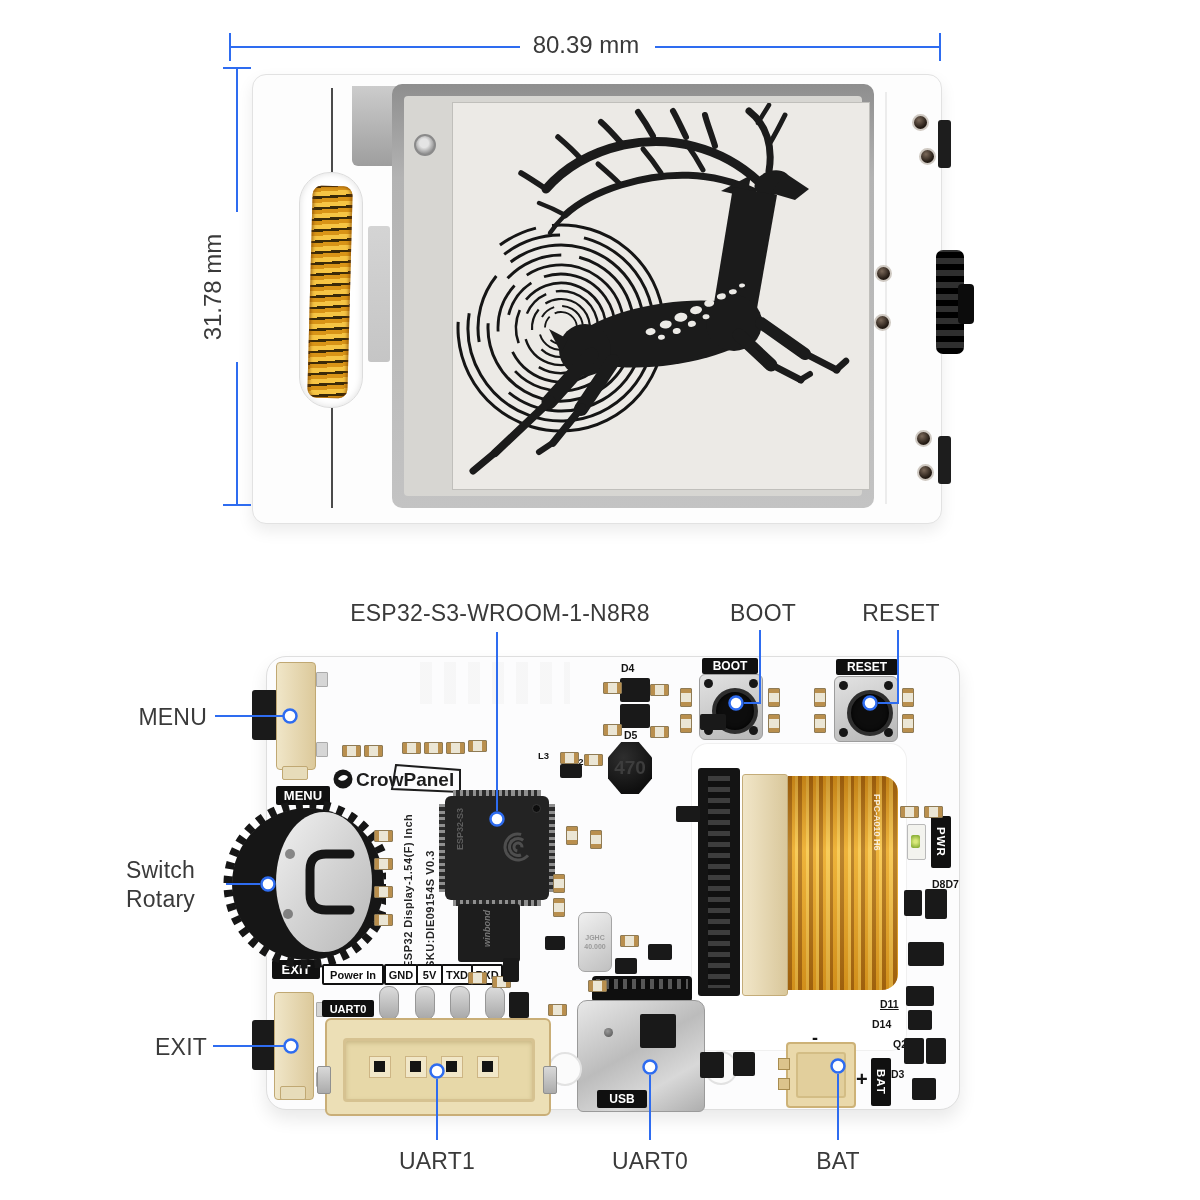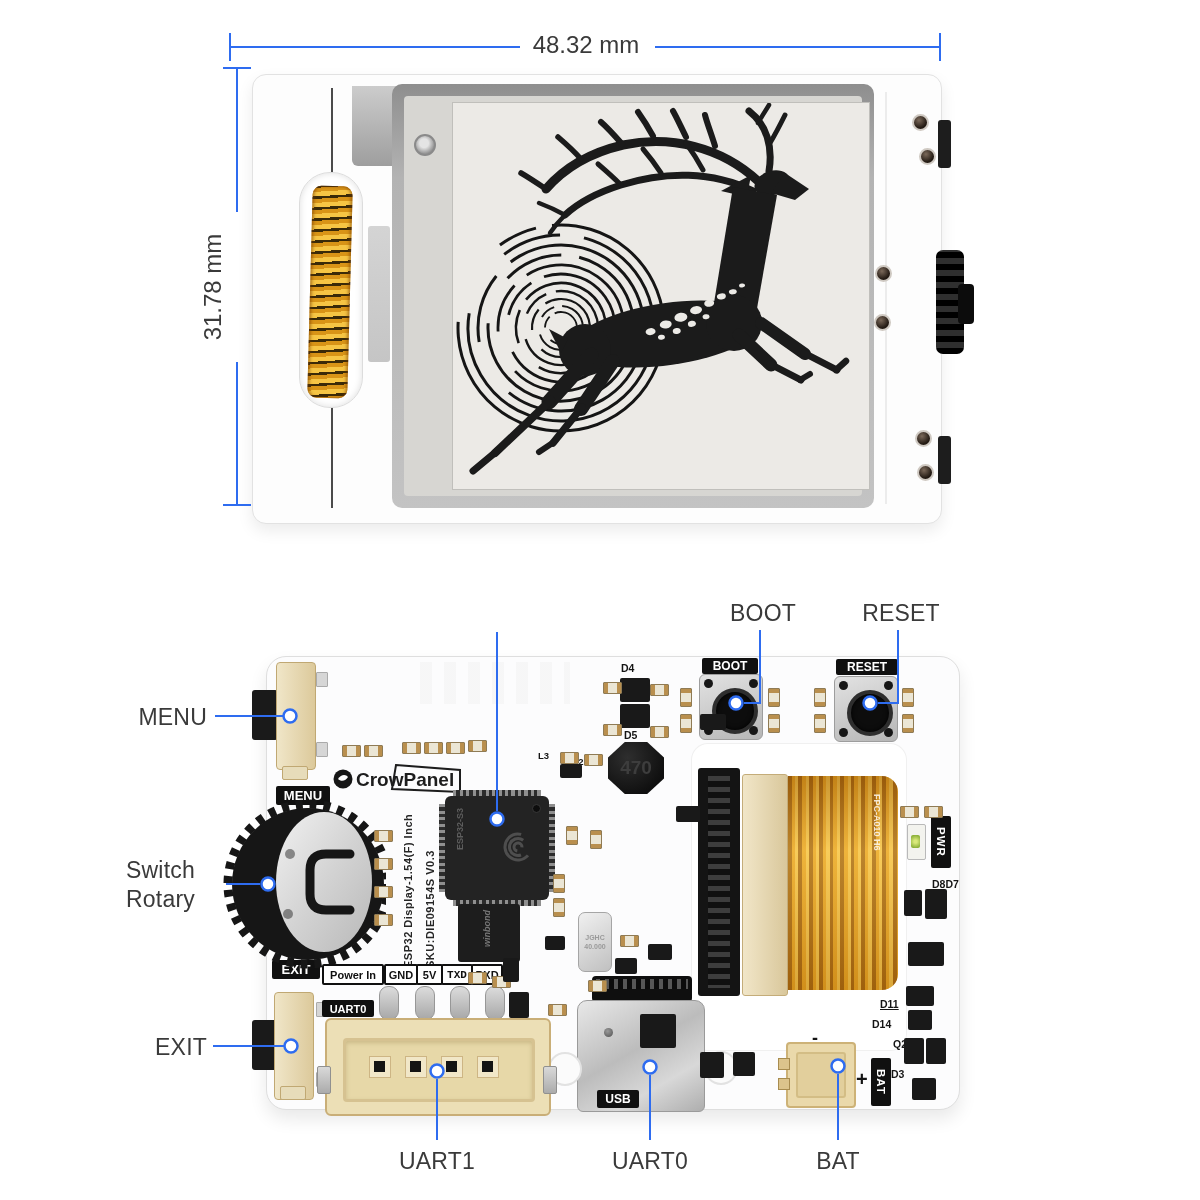--- a/index.html
+++ b/index.html
@@ -60,21 +60,21 @@
     background:#0d0d0d;border:4px solid #2e2e2e;box-shadow:inset 0 0 5px #000;}
   .pad{position:absolute;width:18px;height:32px;border-radius:9px;border:1px solid #979797;
     background:linear-gradient(180deg,#dcdcdc,#a8a8a8);}
   .clip{position:absolute;background:linear-gradient(180deg,#d9d9d9,#ababab);border:1px solid #909090;border-radius:2px;}
   #chip{position:absolute;left:445px;top:796px;width:104px;height:104px;background:#232323;border-radius:6px;}
   .pins{position:absolute;background:repeating-linear-gradient(90deg,#8f8f8f 0 3px,#2c2c2c 3px 6.5px);}
   .pinsv{position:absolute;background:repeating-linear-gradient(180deg,#8f8f8f 0 3px,#2c2c2c 3px 6.5px);}
   #flash{position:absolute;left:458px;top:904px;width:62px;height:58px;background:#1d1d1d;border-radius:3px;}
   #crystal{position:absolute;left:578px;top:912px;width:32px;height:58px;border-radius:7px;
     background:linear-gradient(145deg,#f0f0f0,#c0c0c0);border:1px solid #a5a5a5;display:flex;align-items:center;justify-content:center;}
-  #inductor{position:absolute;left:608px;top:742px;width:56px;height:52px;display:flex;align-items:center;justify-content:center;
+  #inductor{position:absolute;left:608px;top:742px;width:44px;height:52px;display:flex;align-items:center;justify-content:center;
     background:radial-gradient(circle at 35% 30%,#2e2e2e,#0f0f0f 75%);
     clip-path:polygon(30% 0,70% 0,100% 30%,100% 70%,70% 100%,30% 100%,0 70%,0 30%);
     color:#3d3d3d;font-size:19px;font-weight:bold;}
   #fpc-plate{position:absolute;left:692px;top:744px;width:214px;height:306px;background:#fff;border-radius:16px;
     box-shadow:0 0 0 1px #f0f0f0;}
   #fpc-conn{position:absolute;left:698px;top:768px;width:42px;height:228px;background:#141414;border-radius:3px;}
   #fpc-comb{position:absolute;left:708px;top:776px;width:22px;height:212px;
     background:repeating-linear-gradient(180deg,#3d3d3d 0 5px,#101010 5px 11px);}
   #fpc-bar{position:absolute;left:742px;top:774px;width:44px;height:220px;border-radius:3px;
     background:linear-gradient(90deg,#f1e6c8,#d9c79b);border:1px solid #c4ac79;}
@@ -324,26 +324,26 @@
   <div class="lbl-sm" style="left:872px;top:1018px;">D14</div>
   <div class="lbl-sm" style="left:893px;top:1038px;">Q2</div>
   <div class="lbl-sm" style="left:891px;top:1068px;">D3</div>
 
   <div id="usb-comb"></div>
   <div id="usb"></div>
   <div class="screw" style="left:604px;top:1028px;"></div>
   <div class="screw" style="left:658px;top:1031px;"></div>
   <div class="standoff" style="left:548px;top:1052px;"></div>
   <div class="standoff" style="left:704px;top:1051px;"></div>
-  <div class="silk" style="left:597px;top:1090px;width:42px;height:18px;">USB</div>
+  <div class="silk" style="left:597px;top:1090px;width:50px;height:18px;">USB</div>
 
   <div class="silkbox" style="left:322px;top:964px;width:58px;height:17px;text-align:right;">Power In</div>
   <div class="silkbox" style="left:384px;top:964px;width:30px;height:17px;">GND</div>
   <div class="silkbox" style="left:416px;top:964px;width:23px;height:17px;">5V</div>
-  <div class="silkbox" style="left:441px;top:964px;width:28px;height:17px;font-family:Liberation Mono, monospace;">TXD</div>
+  <div class="silkbox" style="left:441px;top:964px;width:28px;height:17px;">TXD</div>
   <div class="silkbox" style="left:471px;top:964px;width:28px;height:17px;">RXD</div>
   <div class="pad" style="left:379px;top:986px;"></div>
   <div class="pad" style="left:415px;top:986px;"></div>
   <div class="pad" style="left:450px;top:986px;"></div>
   <div class="pad" style="left:485px;top:986px;"></div>
   <div class="silk" style="left:322px;top:1000px;width:52px;height:17px;font-size:11px;">UART0</div>
 
   <div id="uart1-conn"></div>
   <div id="uart1-inner"></div>
   <div class="pin-wrap" style="left:369px;top:1056px;"></div>
@@ -354,23 +354,24 @@
   <div class="clip" style="left:543px;top:1066px;width:12px;height:26px;"></div>
 
   <div class="mark" style="left:812px;top:1028px;font-size:18px;">-</div>
   <div id="bat-conn"></div>
   <div id="bat-inner"></div>
   <div class="bat-pin" style="left:778px;top:1058px;"></div>
   <div class="bat-pin" style="left:778px;top:1078px;"></div>
   <div class="mark" style="left:856px;top:1068px;font-size:20px;">+</div>
   <div class="silk silkv" style="left:871px;top:1058px;width:20px;height:48px;font-size:11.5px;">BAT</div>
 
-  <div class="dim-text c" style="left:486px;top:31px;width:200px;">48.32 mm</div>
+  <div class="dim-text c" style="left:486px;top:31px;width:200px;">80.39 mm</div>
   <div class="dim-text c" style="left:128px;top:273px;width:170px;transform:rotate(-90deg);">31.78 mm</div>
 
+  <div class="label c" style="left:300px;top:599px;width:400px;">ESP32-S3-WROOM-1-N8R8</div>
   <div class="label c" style="left:713px;top:599px;width:100px;">BOOT</div>
   <div class="label c" style="left:851px;top:599px;width:100px;">RESET</div>
   <div class="label r" style="left:95px;top:703px;width:112px;">MENU</div>
   <div class="label" style="left:126px;top:856px;">
     <div>Switch</div>
     <div>Rotary</div>
   </div>
   <div class="label r" style="left:95px;top:1033px;width:112px;">EXIT</div>
   <div class="label c" style="left:377px;top:1147px;width:120px;">UART1</div>
   <div class="label c" style="left:590px;top:1147px;width:120px;">UART0</div>

